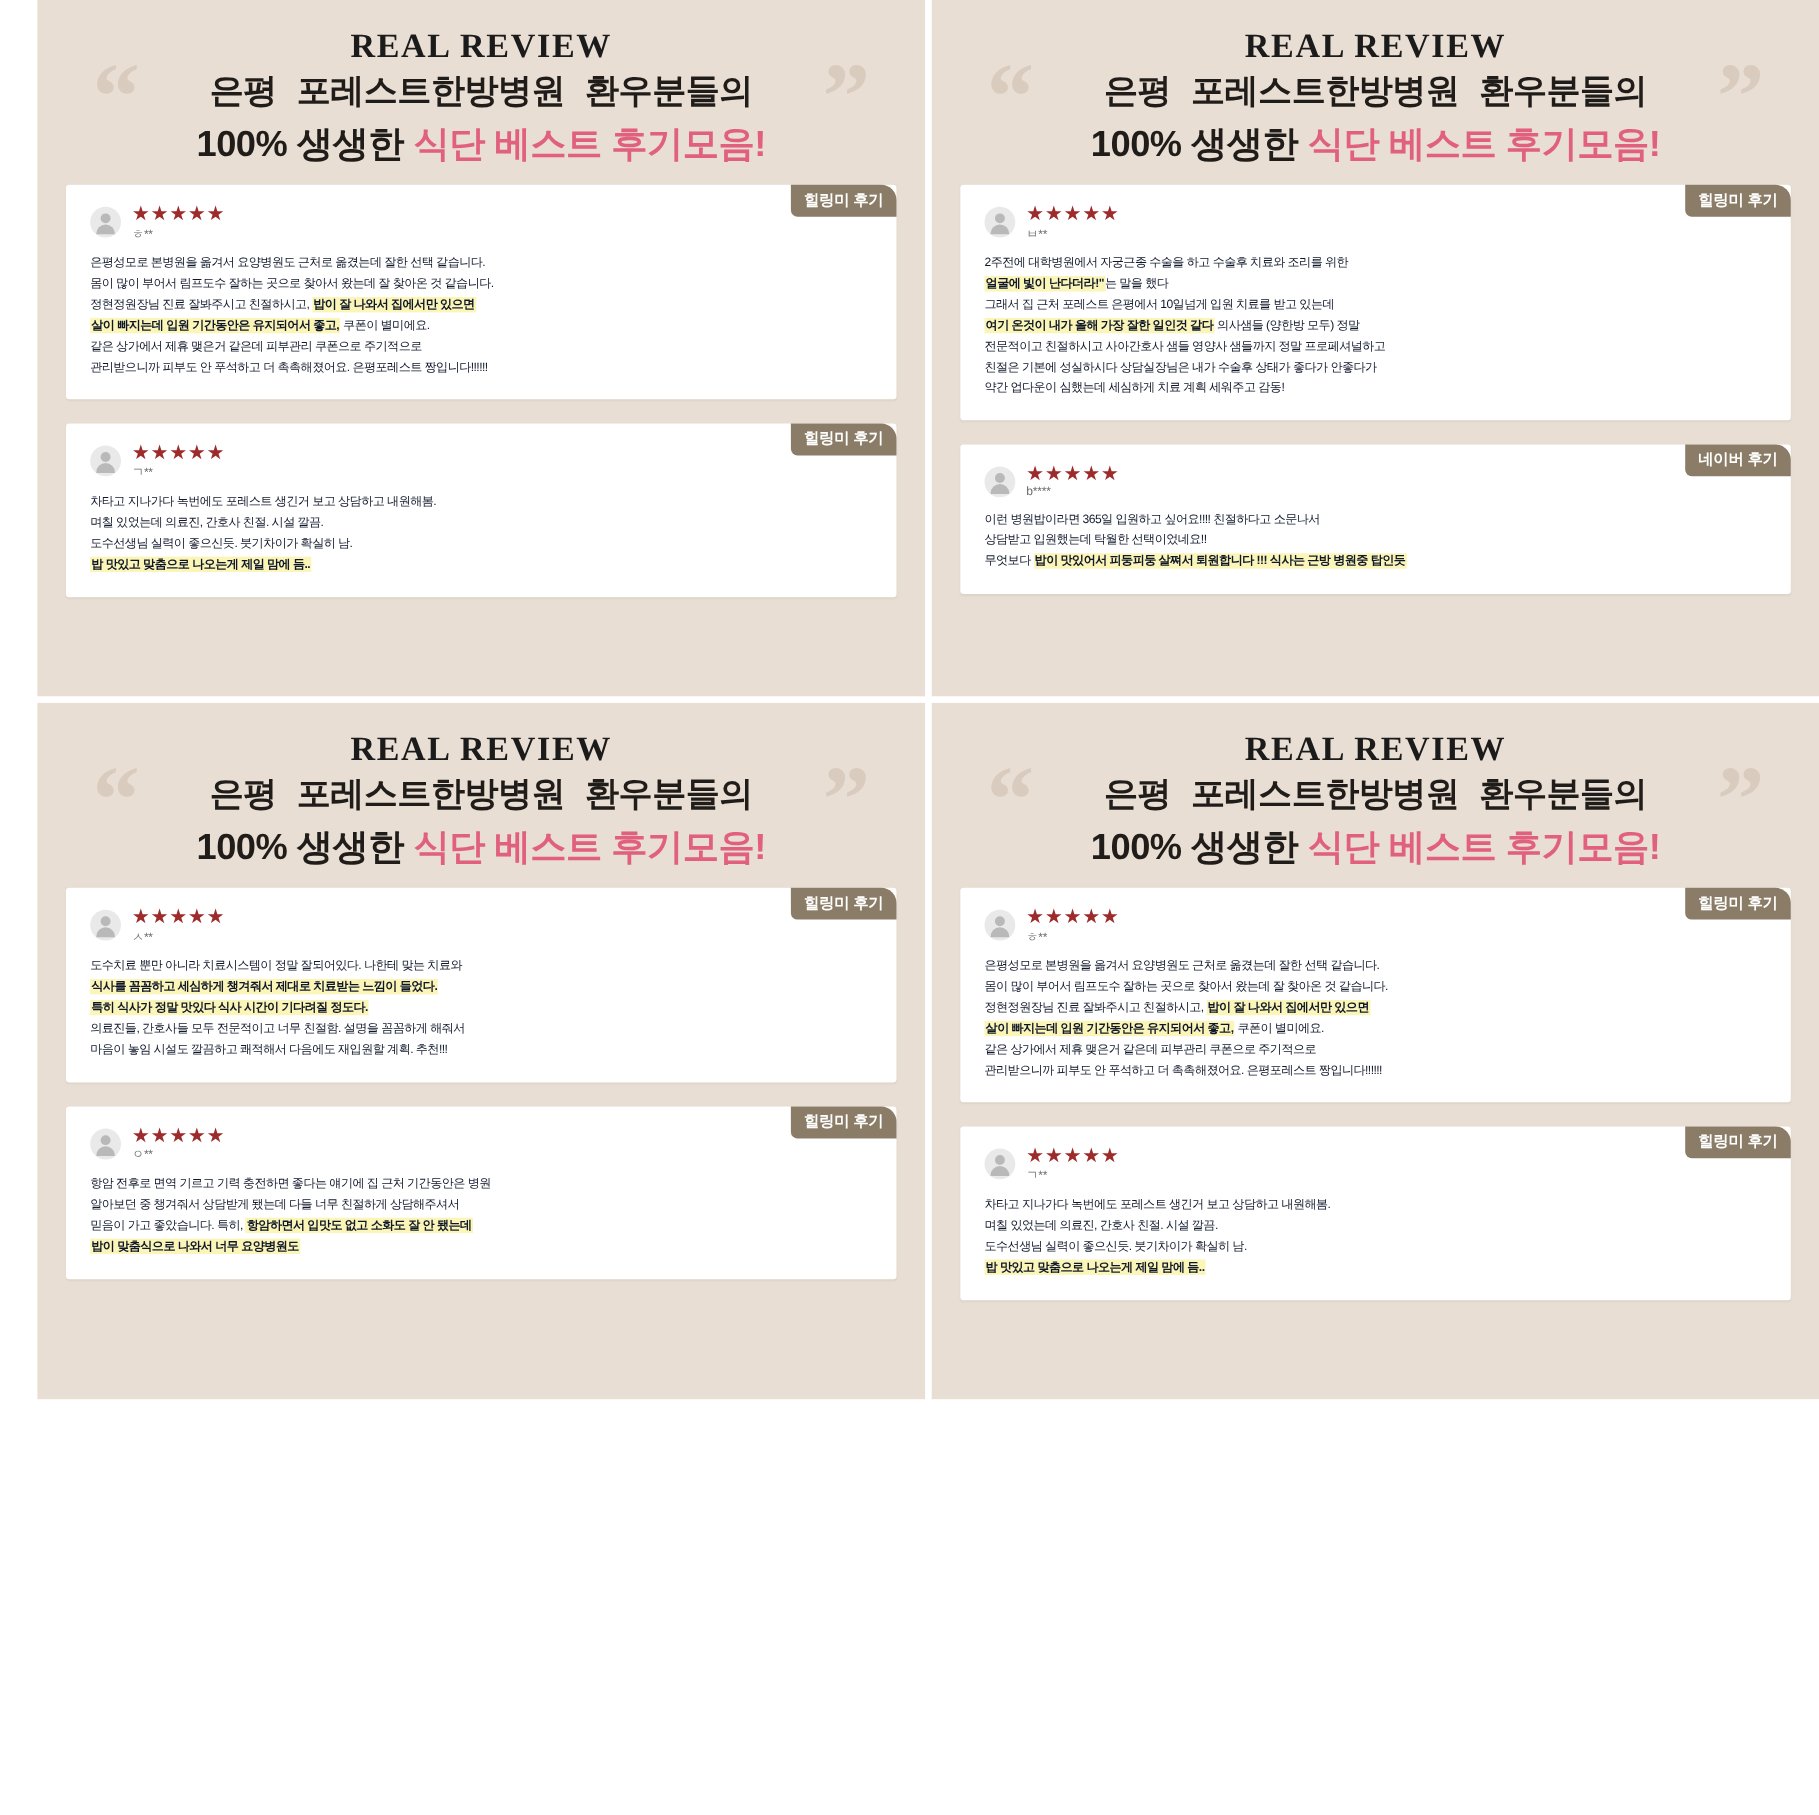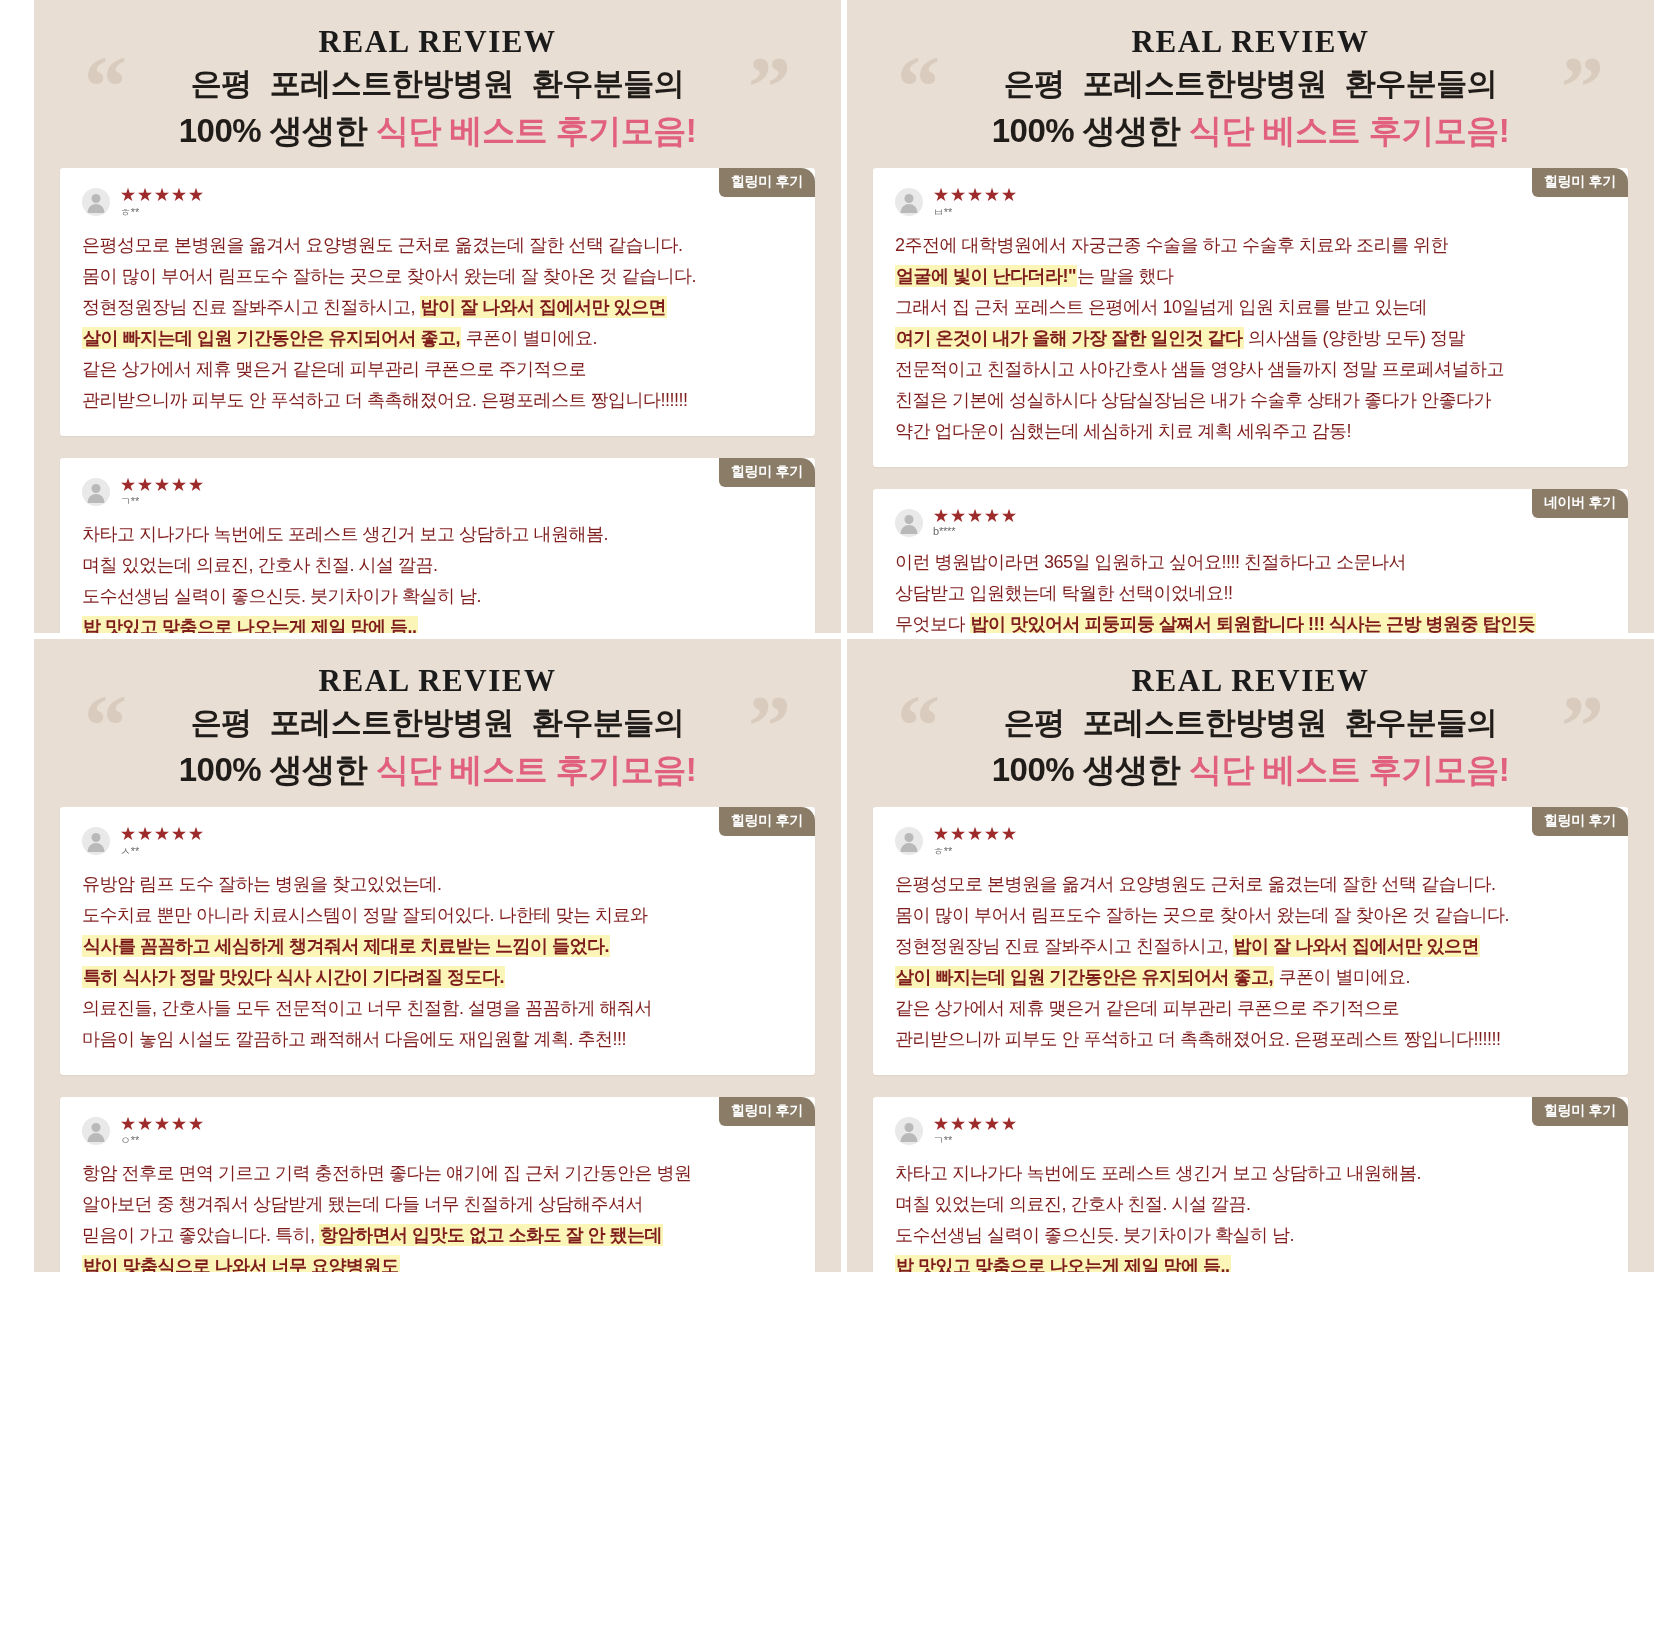--- a/index.html
+++ b/index.html
@@ -134,22 +134,22 @@
     letter-spacing: 1px;
     line-height: 1.1;
   }
   .nick {
     font-size: 11px;
     color: #6a6a6a;
     letter-spacing: -0.2px;
     margin-top: 1px;
   }
   .lines {
-    font-size: 18px;
-    color: #7f1d1d;
+    font-size: 11px;
+    color: #0f172a;
     line-height: 1.72;
     letter-spacing: -0.5px;
   }
   .lines .line { white-space: normal; }
   .hl {
     background: #fbf5b8;
     font-weight: bold;
     padding: 1px 1px;
   }
 </style>
@@ -259,21 +259,20 @@
         <div class="card">
           <div class="badge">힐링미 후기</div>
           <div class="card-head">
             <div class="avatar"></div>
             <div>
               <div class="stars">★★★★★</div>
               <div class="nick">ㅅ**</div>
             </div>
           </div>
           <div class="lines">
-            <div class="line"><span>유방암 림프 도수 잘하는 병원을 찾고있었는데.</span></div>
             <div class="line"><span>도수치료 뿐만 아니라 치료시스템이 정말 잘되어있다. 나한테 맞는 치료와</span></div>
             <div class="line"><span class="hl">식사를 꼼꼼하고 세심하게 챙겨줘서 제대로 치료받는 느낌이 들었다.</span></div>
             <div class="line"><span class="hl">특히 식사가 정말 맛있다 식사 시간이 기다려질 정도다.</span></div>
             <div class="line"><span>의료진들, 간호사들 모두 전문적이고 너무 친절함. 설명을 꼼꼼하게 해줘서</span></div>
             <div class="line"><span>마음이 놓임 시설도 깔끔하고 쾌적해서 다음에도 재입원할 계획. 추천!!!</span></div>
           </div>
         </div>
         <div class="card">
           <div class="badge">힐링미 후기</div>
           <div class="card-head">

